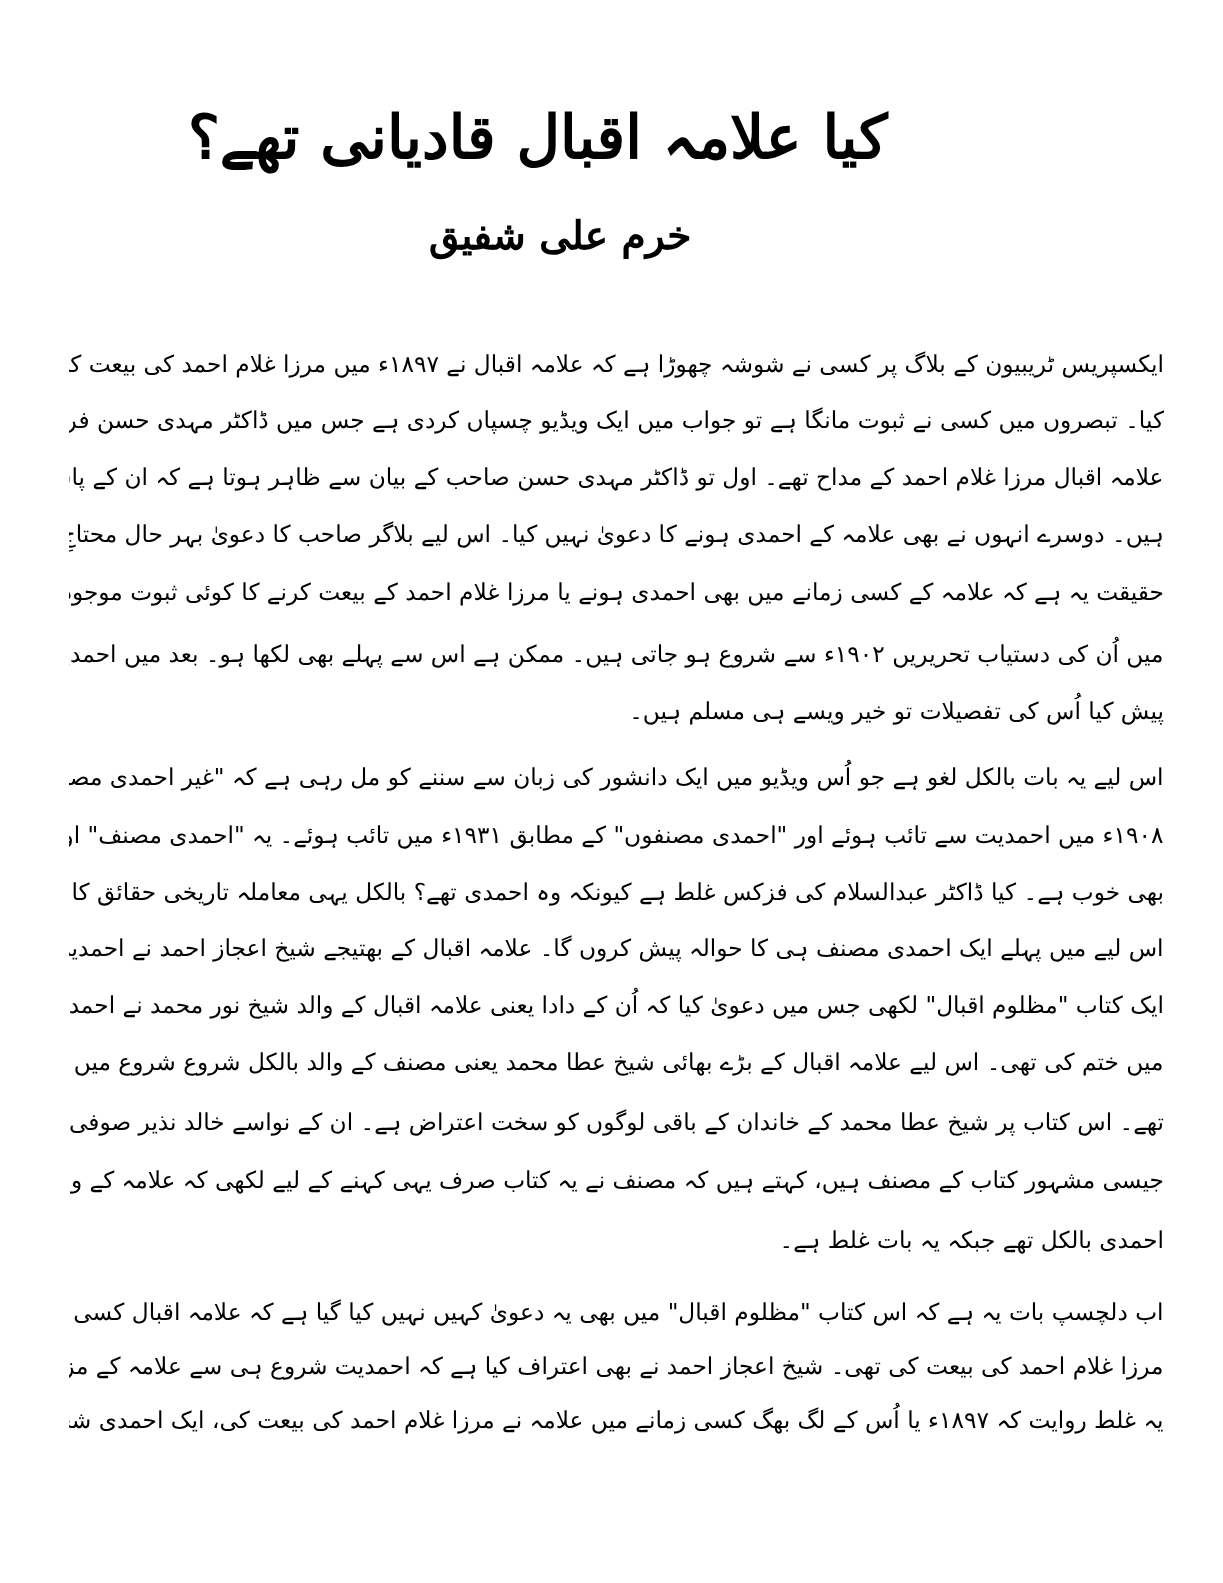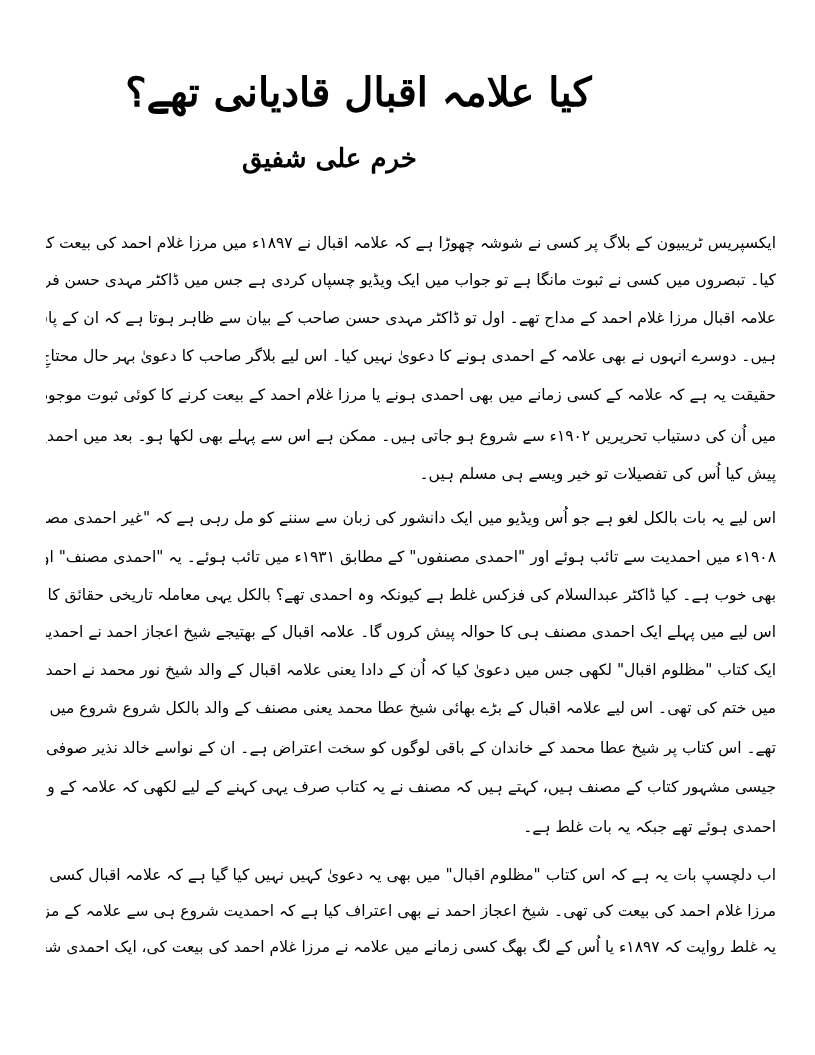--- a/index.html
+++ b/index.html
@@ -6,21 +6,21 @@
   body { width: 815px; height: 1055px; position: relative; overflow: hidden; }
   .page { position: absolute; left: 0; top: 0; width: 815px; height: 1055px; background: #fff; }
   .title {
     position: absolute; left: 0; width: 717px; top: 62px; text-align: center;
     font-family: "DejaVu Serif", serif; font-size: 40px; font-weight: bold; color: #000;
     direction: rtl; line-height: 60px;
   }
   .author {
     position: absolute; left: 0; width: 659px; top: 138px; text-align: center;
     font-family: "DejaVu Serif", serif; font-size: 26px; font-weight: bold; color: #000;
-    direction: rtl; line-height: 40px;
+    direction: rtl; line-height: 40px; padding-left: 44px;
   }
   .body-line {
     position: absolute; left: 46px; width: 730px;
     font-family: "DejaVu Sans", sans-serif; font-size: 15.5px; color: #000;
     direction: rtl; line-height: 30px; white-space: nowrap; overflow: hidden;
     text-align: justify; text-align-last: justify;
   }
   .body-line.last { text-align-last: right; }
 </style>
 </head>
@@ -41,19 +41,19 @@
 
   <div class="body-line" style="top:503px">اس لیے یہ بات بالکل لغو ہے جو اُس ویڈیو میں ایک دانشور کی زبان سے سننے کو مل رہی ہے کہ "غیر احمدی مصنفوں" کے مطابق علامہ اقبال</div>
   <div class="body-line" style="top:542px">۱۹۰۸ء میں احمدیت سے تائب ہوئے اور "احمدی مصنفوں" کے مطابق ۱۹۳۱ء میں تائب ہوئے۔ یہ "احمدی مصنف" اور "غیر احمدی مصنف"</div>
   <div class="body-line last" style="top:580px">بھی خوب ہے۔ کیا ڈاکٹر عبدالسلام کی فزکس غلط ہے کیونکہ وہ احمدی تھے؟ بالکل یہی معاملہ تاریخی حقائق کا ہے۔</div>
 
   <div class="body-line" style="top:617px">اس لیے میں پہلے ایک احمدی مصنف ہی کا حوالہ پیش کروں گا۔ علامہ اقبال کے بھتیجے شیخ اعجاز احمد نے احمدیت میں بیعت کر لی تھی۔ انہوں نے</div>
   <div class="body-line" style="top:655px">ایک کتاب "مظلوم اقبال" لکھی جس میں دعویٰ کیا کہ اُن کے دادا یعنی علامہ اقبال کے والد شیخ نور محمد نے احمدیت میں بیعت کی تھی اور ۱۹۰۲ء</div>
   <div class="body-line" style="top:693px">میں ختم کی تھی۔ اس لیے علامہ اقبال کے بڑے بھائی شیخ عطا محمد یعنی مصنف کے والد بالکل شروع شروع میں احمدی ہونے والوں میں شامل</div>
   <div class="body-line" style="top:733px">تھے۔ اس کتاب پر شیخ عطا محمد کے خاندان کے باقی لوگوں کو سخت اعتراض ہے۔ ان کے نواسے خالد نذیر صوفی صاحب جو "اقبال درونِ خانہ"</div>
   <div class="body-line" style="top:772px">جیسی مشہور کتاب کے مصنف ہیں، کہتے ہیں کہ مصنف نے یہ کتاب صرف یہی کہنے کے لیے لکھی کہ علامہ کے والدین کا کچھ عرصے کے لیے</div>
-  <div class="body-line last" style="top:812px">احمدی ہوئے تھے جبکہ یہ بات غلط ہے۔</div>
+  <div class="body-line last" style="top:812px">احمدی بالکل تھے جبکہ یہ بات غلط ہے۔</div>
 
   <div class="body-line" style="top:860px">اب دلچسپ بات یہ ہے کہ اس کتاب "مظلوم اقبال" میں بھی یہ دعویٰ کہیں نہیں کیا گیا ہے کہ علامہ اقبال کسی زمانے میں احمدی ہوئے تھے یا کبھی</div>
   <div class="body-line last" style="top:896px">مرزا غلام احمد کی بیعت کی تھی۔ شیخ اعجاز احمد نے بھی اعتراف کیا ہے کہ احمدیت شروع ہی سے علامہ کے مزاج اور فطری رجحان کے خلاف تھی۔</div>
 
   <div class="body-line" style="top:932px">یہ غلط روایت کہ ۱۸۹۷ء یا اُس کے لگ بھگ کسی زمانے میں علامہ نے مرزا غلام احمد کی بیعت کی، ایک احمدی شخص کے حوالے سے بیان کی جاتی</div>
 </div>
 
 </body></html>

